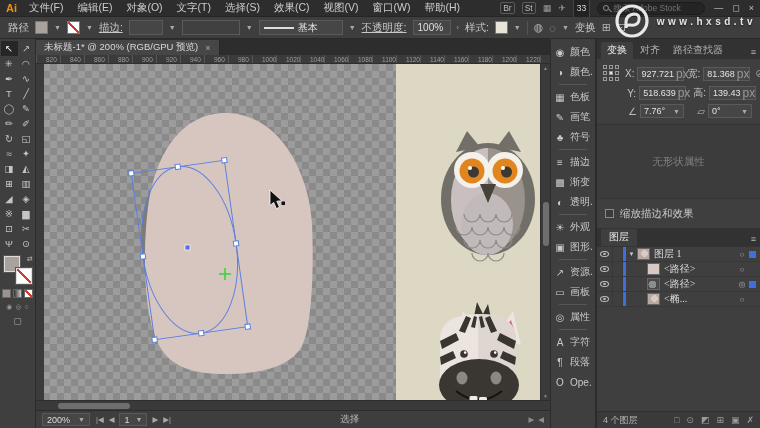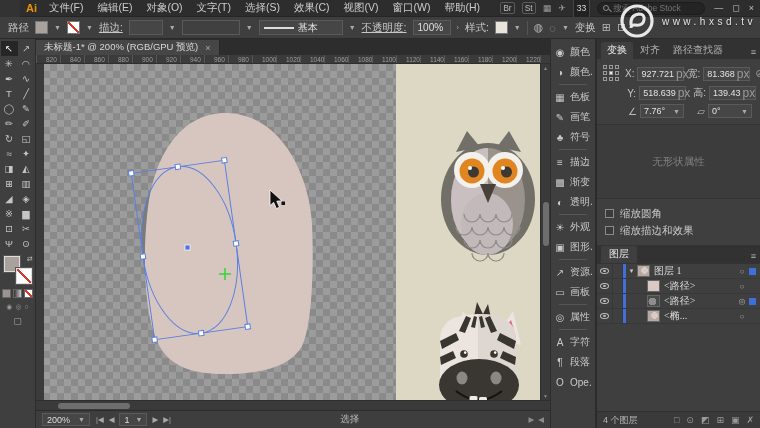--- a/index.html
+++ b/index.html
@@ -1,21 +1,21 @@
 <!DOCTYPE html>
 <html><head>
 <meta charset="utf-8">
 <style>
   * { box-sizing: border-box; margin: 0; padding: 0; user-select: none; }
   html,body { width: 760px; height: 428px; overflow: hidden; }
   body { font-family: "Liberation Sans", "DejaVu Sans", sans-serif; font-size: 11px; color: #cccccc; background: #333; }
   .app { width: 760px; height: 428px; display: flex; flex-direction: column; position: relative; }
 
   
-  .menubar { height: 17px; background: #2d2d2d; display: flex; align-items: center; gap: 4px; padding: 0 6px; border-bottom: 1px solid #252525; font-size: 10.5px; flex: 0 0 17px; margin-left: 20px; }
+  .menubar { height: 17px; background: #2d2d2d; display: flex; align-items: center; gap: 4px; padding: 0 6px; border-bottom: 1px solid #252525; font-size: 10.5px; flex: 0 0 17px; }
   .ai-logo { color: #e8930c; font-weight: bold; font-size: 11px; margin-right: 8px; }
   #menu { display: flex; gap: 14px; }
   #menu span { cursor: default; white-space: nowrap; }
   .mb-right { margin-left: auto; display: flex; align-items: center; gap: 7px; }
   .chipbtn { border: 1px solid #5a5a5a; border-radius: 2px; padding: 0 2px; font-size: 8.5px; color: #bbb; line-height: 10px; }
   .wsicon { color: #999; font-size: 9px; }
   .badge { background: #222; border: 1px solid #444; border-radius: 2px; font-size: 8.5px; padding: 12px 3px; color: #ddd; }
   .search { background: #242424; border: 1px solid #1c1c1c; border-radius: 8px; height: 13px; width: 108px; display: flex; align-items: center; padding: 0 5px; gap: 4px; }
   .mag { width: 6px; height: 6px; border: 1.4px solid #8a8a8a; border-radius: 50%; position: relative; flex: 0 0 auto; }
   .mag::after { content: ''; position: absolute; width: 4px; height: 1.4px; background: #8a8a8a; transform: rotate(45deg); right: -3.5px; bottom: -1px; }
@@ -131,21 +131,21 @@
   .lsel.off { background: transparent; }
   .layers-spacer { flex: 1; }
   .layers-footer { height: 17px; background: #3a3a3a; border-top: 1px solid #303030; display: flex; align-items: center; padding: 0 6px; gap: 7px; flex: 0 0 17px; }
   .lcount { font-size: 9px; color: #b5b5b5; margin-right: auto; }
   .lficon { color: #9a9a9a; font-size: 9px; }
 
   
   .brand { position: absolute; top: 2px; right: 4px; display: flex; align-items: center; gap: 6px; z-index: 50; opacity: 0.95; pointer-events: none; }
   .brand-text { display: flex; flex-direction: column; align-items: center; }
   .brand-title { font-size: 25px; font-weight: bold; color: #f2f2f2; letter-spacing: 2px; line-height: 26px; text-shadow: 0 1px 2px rgba(0,0,0,.6); }
-  .brand-url { font-size: 10px; font-weight: normal; color: #ededed; letter-spacing: 3.5px; line-height: 13px; text-shadow: 0 1px 2px rgba(0,0,0,.6); }
+  .brand-url { font-size: 10px; font-weight: bold; color: #ededed; letter-spacing: 3.5px; line-height: 13px; text-shadow: 0 1px 2px rgba(0,0,0,.6); }
 </style>
 </head>
 <body>
 
 <div class="app">
 
   <div class="menubar">
     <span class="ai-logo">Ai</span>
     <nav id="menu">
         <span>文件(F)</span>
@@ -552,24 +552,20 @@
           <span class="t-dd">
               <span>0°</span>
               <span class="caret">▼</span>
             </span>
         </div>
       </div>
 
       <div class="noshape">无形状属性</div>
 
       <div class="checks">
-        <div class="checkrow">
-          <span class="cbox"></span>
-          <span>缩放圆角</span>
-        </div>
         <div class="checkrow">
           <span class="cbox"></span>
           <span>缩放描边和效果</span>
         </div>
       </div>
 
       <div class="layers">
         <div class="layers-header">
           <span class="layers-tab">图层</span>
           <span class="ptabs-menu">≡</span>

